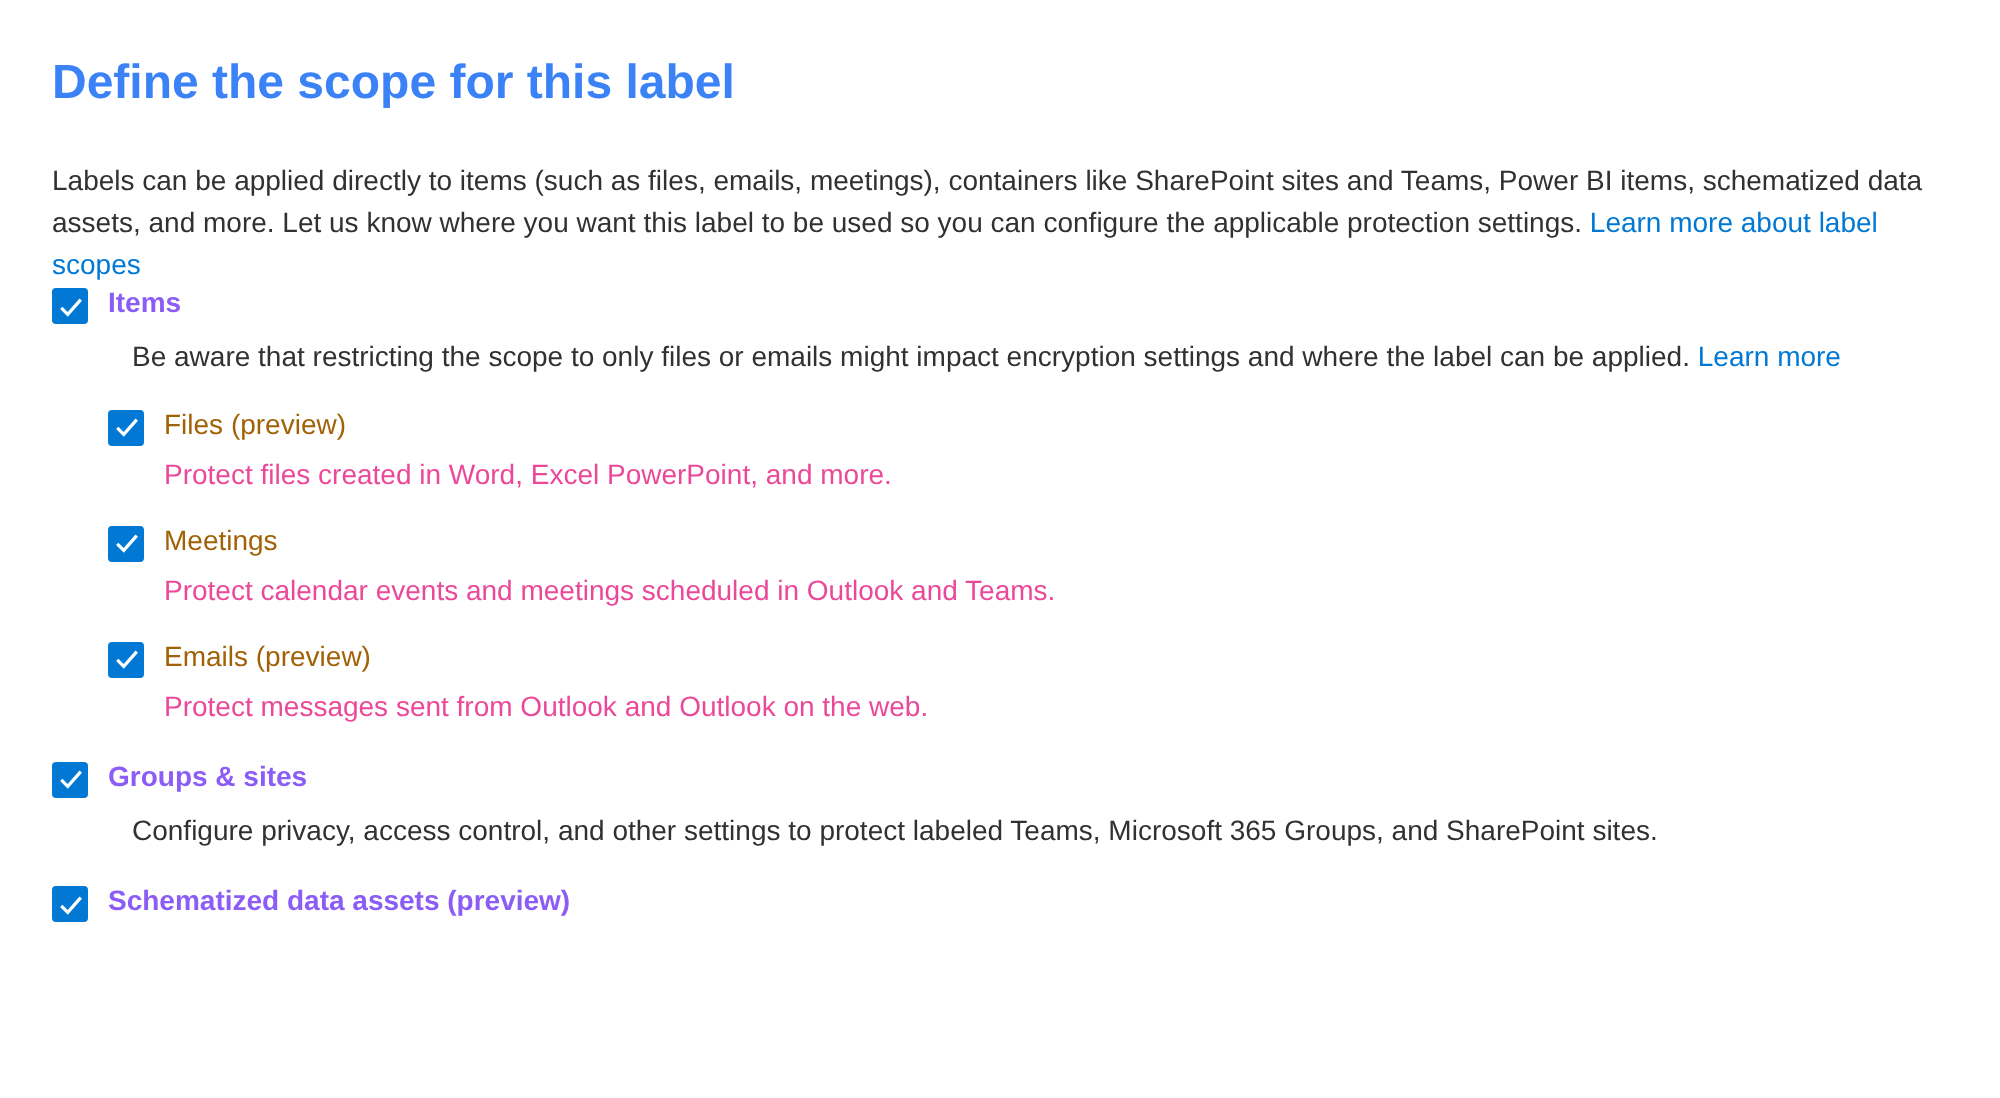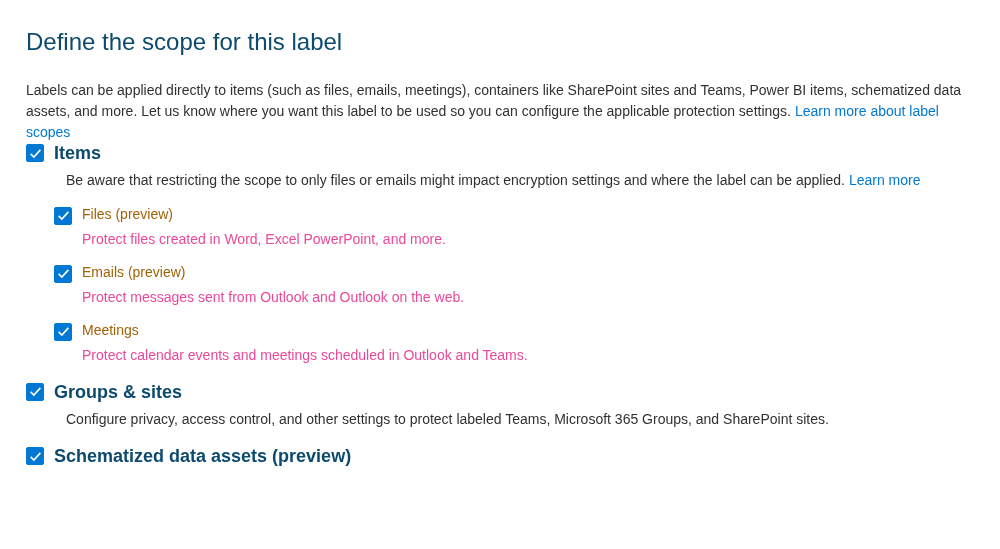--- a/index.html
+++ b/index.html
@@ -10,22 +10,22 @@
     body {
       font-family: 'Segoe UI', Tahoma, Geneva, Verdana, sans-serif;
       font-size: 14px;
       color: #323130;
       background: #ffffff;
       padding: 28px 26px;
       width: 1000px;
     }
     .page-title {
       font-size: 24px;
-      font-weight: 400;
-      color: #0c4a6e;
+      font-weight: 700;
+      color: #3b82f6;
       margin-bottom: 24px;
     }
     .intro-text {
       font-size: 14px;
       line-height: 1.5;
       color: #323130;
     }
     .link {
       color: #0078d4;
       text-decoration: none;
@@ -51,22 +51,22 @@
       justify-content: center;
       cursor: pointer;
       margin-top: 1px;
     }
     .checkbox svg {
       width: 13px;
       height: 13px;
     }
     .checkbox-label {
       font-weight: 600;
-      font-size: 18px;
-      color: #0c4a6e;
+      font-size: 14px;
+      color: #8b5cf6;
     }
     .section {
       margin-bottom: 16px;
     }
     .section-desc {
       margin-left: 40px;
       font-size: 14px;
       line-height: 1.55;
       color: #323130;
     }
@@ -127,35 +127,35 @@
       <p class="sub-desc">Protect files created in Word, Excel PowerPoint, and more.</p>
     </div>
 
     <div class="sub-item">
       <div class="checkbox-row">
         <div class="checkbox">
           <svg viewBox="0 0 16 16" fill="none">
               <path d="M2 8.5L6 12.5L14 3.5" stroke="white" stroke-width="2"></path>
             </svg>
         </div>
-        <span class="sub-label">Emails (preview)</span>
+        <span class="sub-label">Meetings</span>
       </div>
-      <p class="sub-desc">Protect messages sent from Outlook and Outlook on the web.</p>
+      <p class="sub-desc">Protect calendar events and meetings scheduled in Outlook and Teams.</p>
     </div>
 
     <div class="sub-item">
       <div class="checkbox-row">
         <div class="checkbox">
           <svg viewBox="0 0 16 16" fill="none">
               <path d="M2 8.5L6 12.5L14 3.5" stroke="white" stroke-width="2"></path>
             </svg>
         </div>
-        <span class="sub-label">Meetings</span>
+        <span class="sub-label">Emails (preview)</span>
       </div>
-      <p class="sub-desc">Protect calendar events and meetings scheduled in Outlook and Teams.</p>
+      <p class="sub-desc">Protect messages sent from Outlook and Outlook on the web.</p>
     </div>
   </div>
 </div>
 
 <div class="section">
   <div class="checkbox-row top-checkbox-row">
     <div class="checkbox">
       <svg viewBox="0 0 16 16" fill="none">
           <path d="M2 8.5L6 12.5L14 3.5" stroke="white" stroke-width="2"></path>
         </svg>

